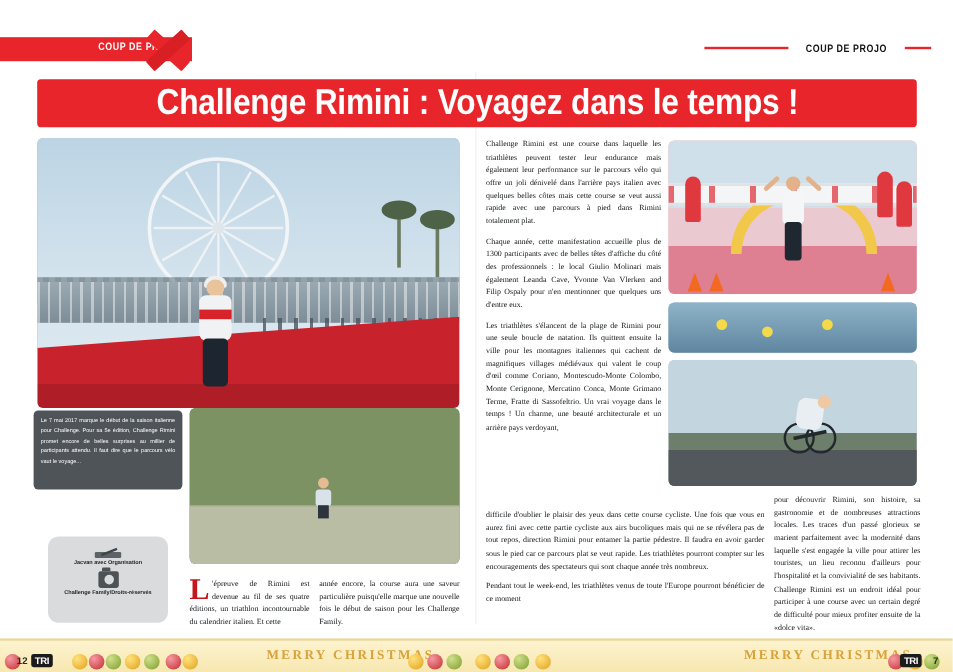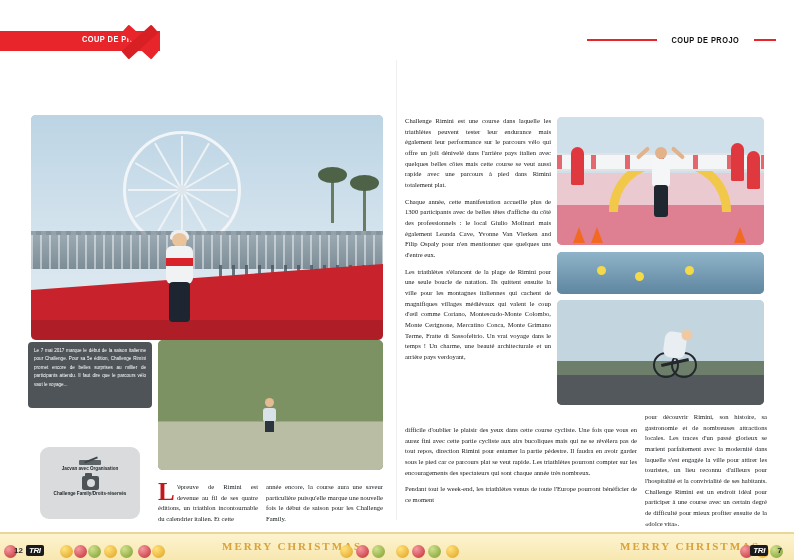--- a/index.html
+++ b/index.html
@@ -200,21 +200,21 @@
   .bauble.grn{background:radial-gradient(circle at 33% 30%,#cfe08a,#7d9c2e);}
   .pg{
     position:absolute;bottom:5px;
     font-family:"Liberation Sans",sans-serif;font-size:8px;font-weight:bold;color:#2b2b2b;
   }
   .pg.l{left:14px;} .pg.r{right:12px;}
   .trilogo{
     position:absolute;bottom:4px;height:11px;padding:0 3px;
     background:#1b1b1b;color:#fff;border-radius:2px;
     font-family:"Liberation Sans",sans-serif;font-size:8px;font-weight:bold;
-    letter-spacing:-.4px;line-height:11px;font-style:italic;
+    letter-spacing:-.4px;line-height:11px;
   }
   .trilogo.l{left:26px;} .trilogo.r{right:26px;}
   .gutter{position:absolute;left:396px;top:60px;width:1px;height:460px;background:#f0f0f0;}
 </style>
 </head>
 <body>
 
 <div class="page">
 
   <div class="gutter"></div>
@@ -226,20 +226,23 @@
     <span class="a"></span>
       <span class="b"></span>
   </div>
 
   <div class="hdr-right">
     <div class="rule"></div>
     <div class="lbl">COUP DE PROJO</div>
     <div class="rule short"></div>
   </div>
 
+  <div class="title-bar">
+    <h1>Challenge Rimini : Voyagez dans le temps !</h1>
+  </div>
 
   <div class="photo ph-main">
     <div class="sky"></div>
     <div class="wheel">
       <i style="transform:translate(-50%,-50%) rotate(0deg)"></i>
       <i style="transform:translate(-50%,-50%) rotate(30deg)"></i>
       <i style="transform:translate(-50%,-50%) rotate(60deg)"></i>
       <i style="transform:translate(-50%,-50%) rotate(90deg)"></i>
       <i style="transform:translate(-50%,-50%) rotate(120deg)"></i>
       <i style="transform:translate(-50%,-50%) rotate(150deg)"></i>

